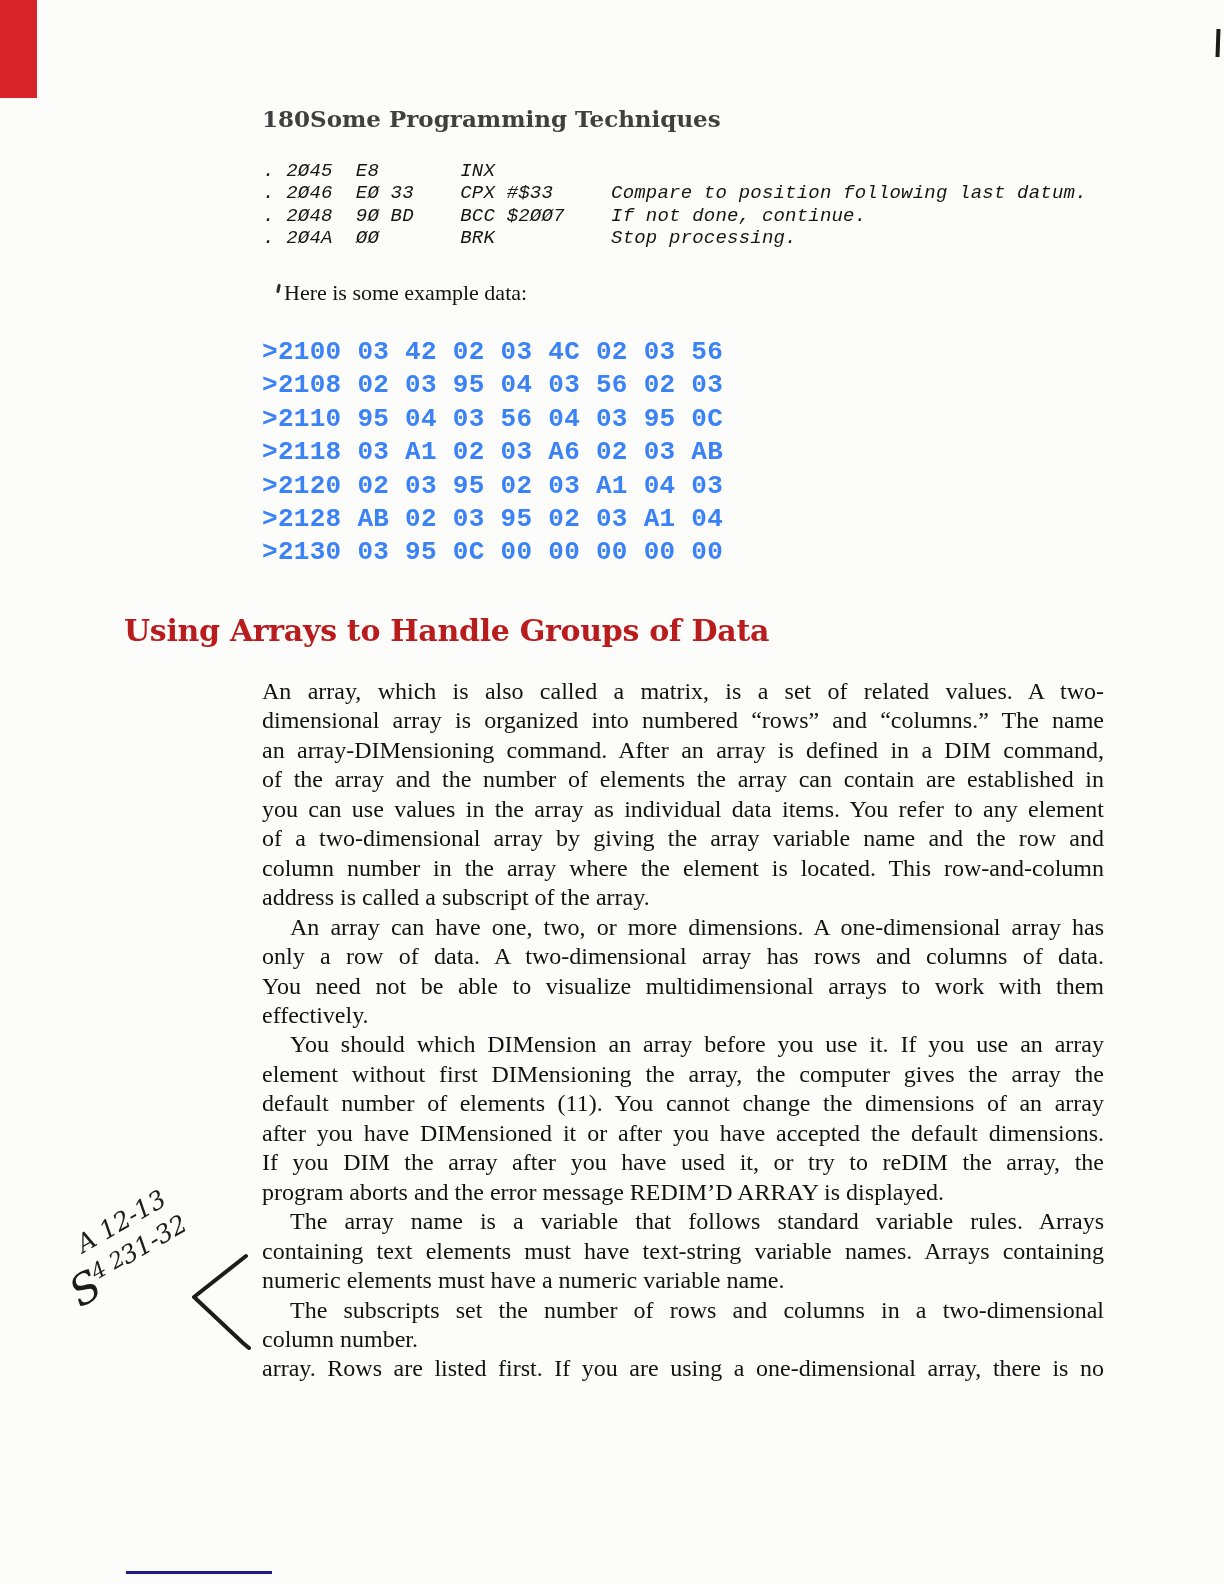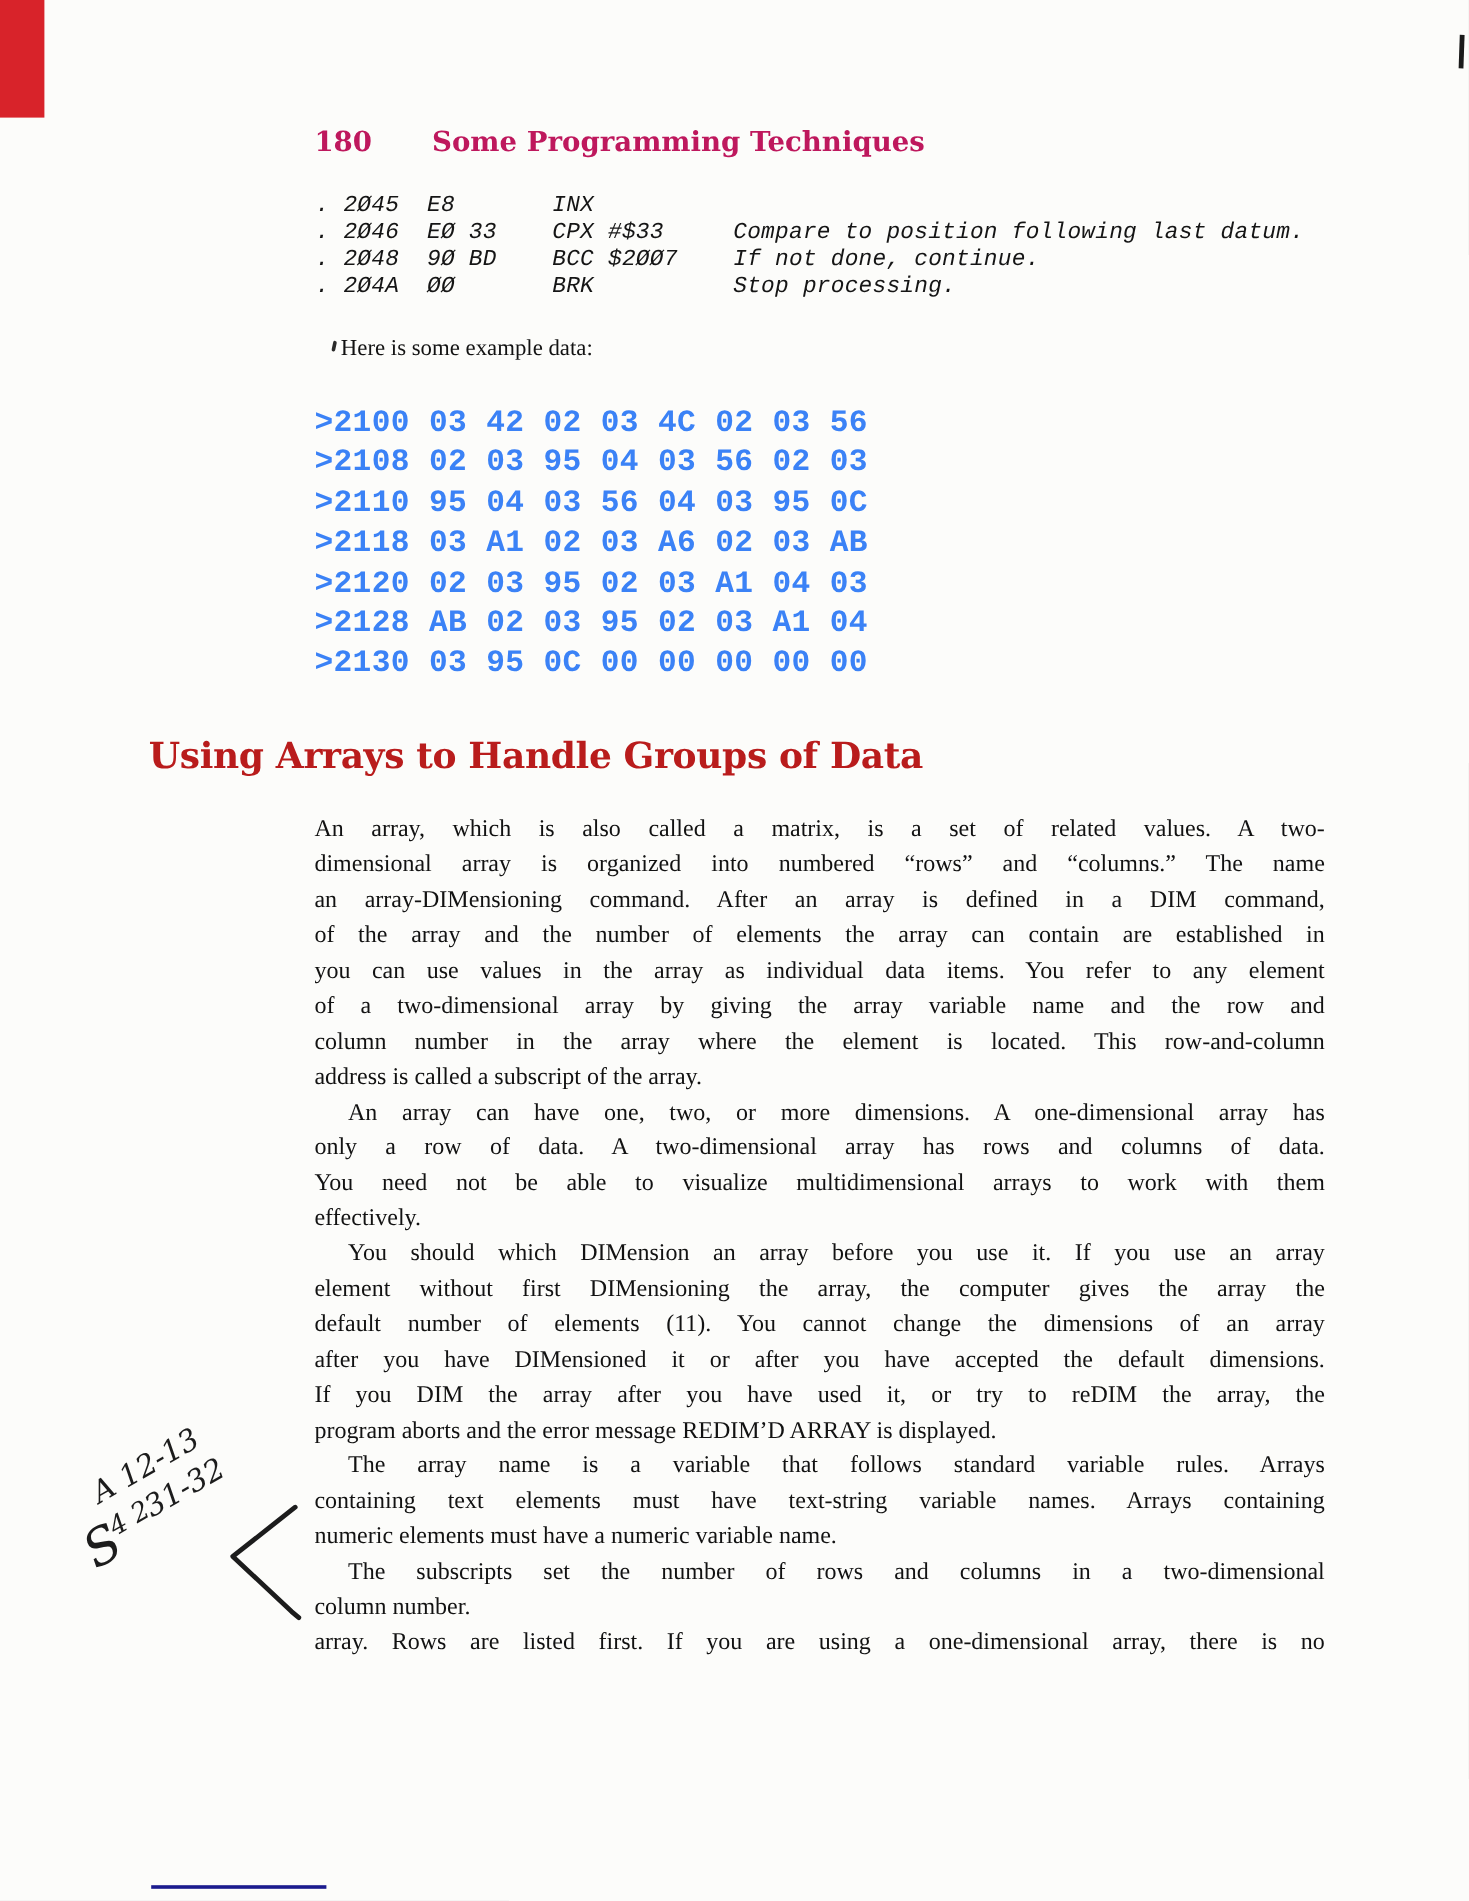--- a/index.html
+++ b/index.html
@@ -15,36 +15,36 @@
 
   
   .red-block{position:absolute;left:0;top:0;width:37px;height:98px;background:#d8232a;}
   .edge-mark{position:absolute;left:1216px;top:29px;width:4px;height:28px;background:#1a1a1a;transform:rotate(2deg);}
   .stray-mark{position:absolute;left:277px;top:284px;width:3px;height:9px;background:#2a2a2a;transform:rotate(12deg);border-radius:2px;}
   .bottom-rule{position:absolute;left:126px;top:1571px;width:146px;height:3px;background:#1b1b8e;}
 
   
   .page-header{
     position:absolute;left:262px;top:105px;
-    display:flex;gap:50px;
+    display:flex;
     font-family:"DejaVu Serif",serif;font-weight:bold;font-size:23px;
-    color:#be185d;white-space:nowrap;
+    color:#404040;white-space:nowrap;
   }
 
   
   .asm{
     position:absolute;left:263px;top:160px;margin:0;
     font-family:"Liberation Mono","DejaVu Sans Mono",monospace;
     font-size:19px;line-height:22.3px;letter-spacing:.2px;
     color:#151515;white-space:pre;font-style:italic;
   }
 
   .intro-line{
     position:absolute;left:284px;top:280px;
-    font-family:"Liberation Serif",serif;font-size:19px;color:#121212;
+    font-family:"Liberation Serif",serif;font-size:22px;color:#121212;
     white-space:nowrap;
   }
 
   
   .hexdump{
     position:absolute;left:262px;top:336px;margin:0;
     font-family:"Liberation Mono","DejaVu Sans Mono",monospace;
     font-weight:600;font-size:26px;line-height:33.4px;letter-spacing:.3px;
     color:#3b82f6;white-space:pre;
   }
@@ -52,21 +52,21 @@
   
   .section-heading{
     position:absolute;left:124px;top:613px;
     font-family:"DejaVu Serif",serif;font-weight:bold;font-size:30px;
     letter-spacing:-.3px;color:#b91c1c;white-space:nowrap;
   }
 
   
   .article{
     position:absolute;left:262px;top:677px;width:842px;
-    font-family:"Liberation Serif",serif;font-size:20px;
+    font-family:"Liberation Serif",serif;font-size:24px;
     line-height:29.45px;color:#121212;
   }
   .bline{text-align:justify;text-align-last:justify;white-space:nowrap;}
   .bline.blast{text-align-last:left;}
   .bline.bindent{padding-left:28px;}
 
   
   .annotation-layer{position:absolute;left:0;top:0;width:1224px;height:1584px;pointer-events:none;}
   .hw{font-family:"DejaVu Serif",serif;font-style:italic;fill:#1c1c1c;}
 </style>

